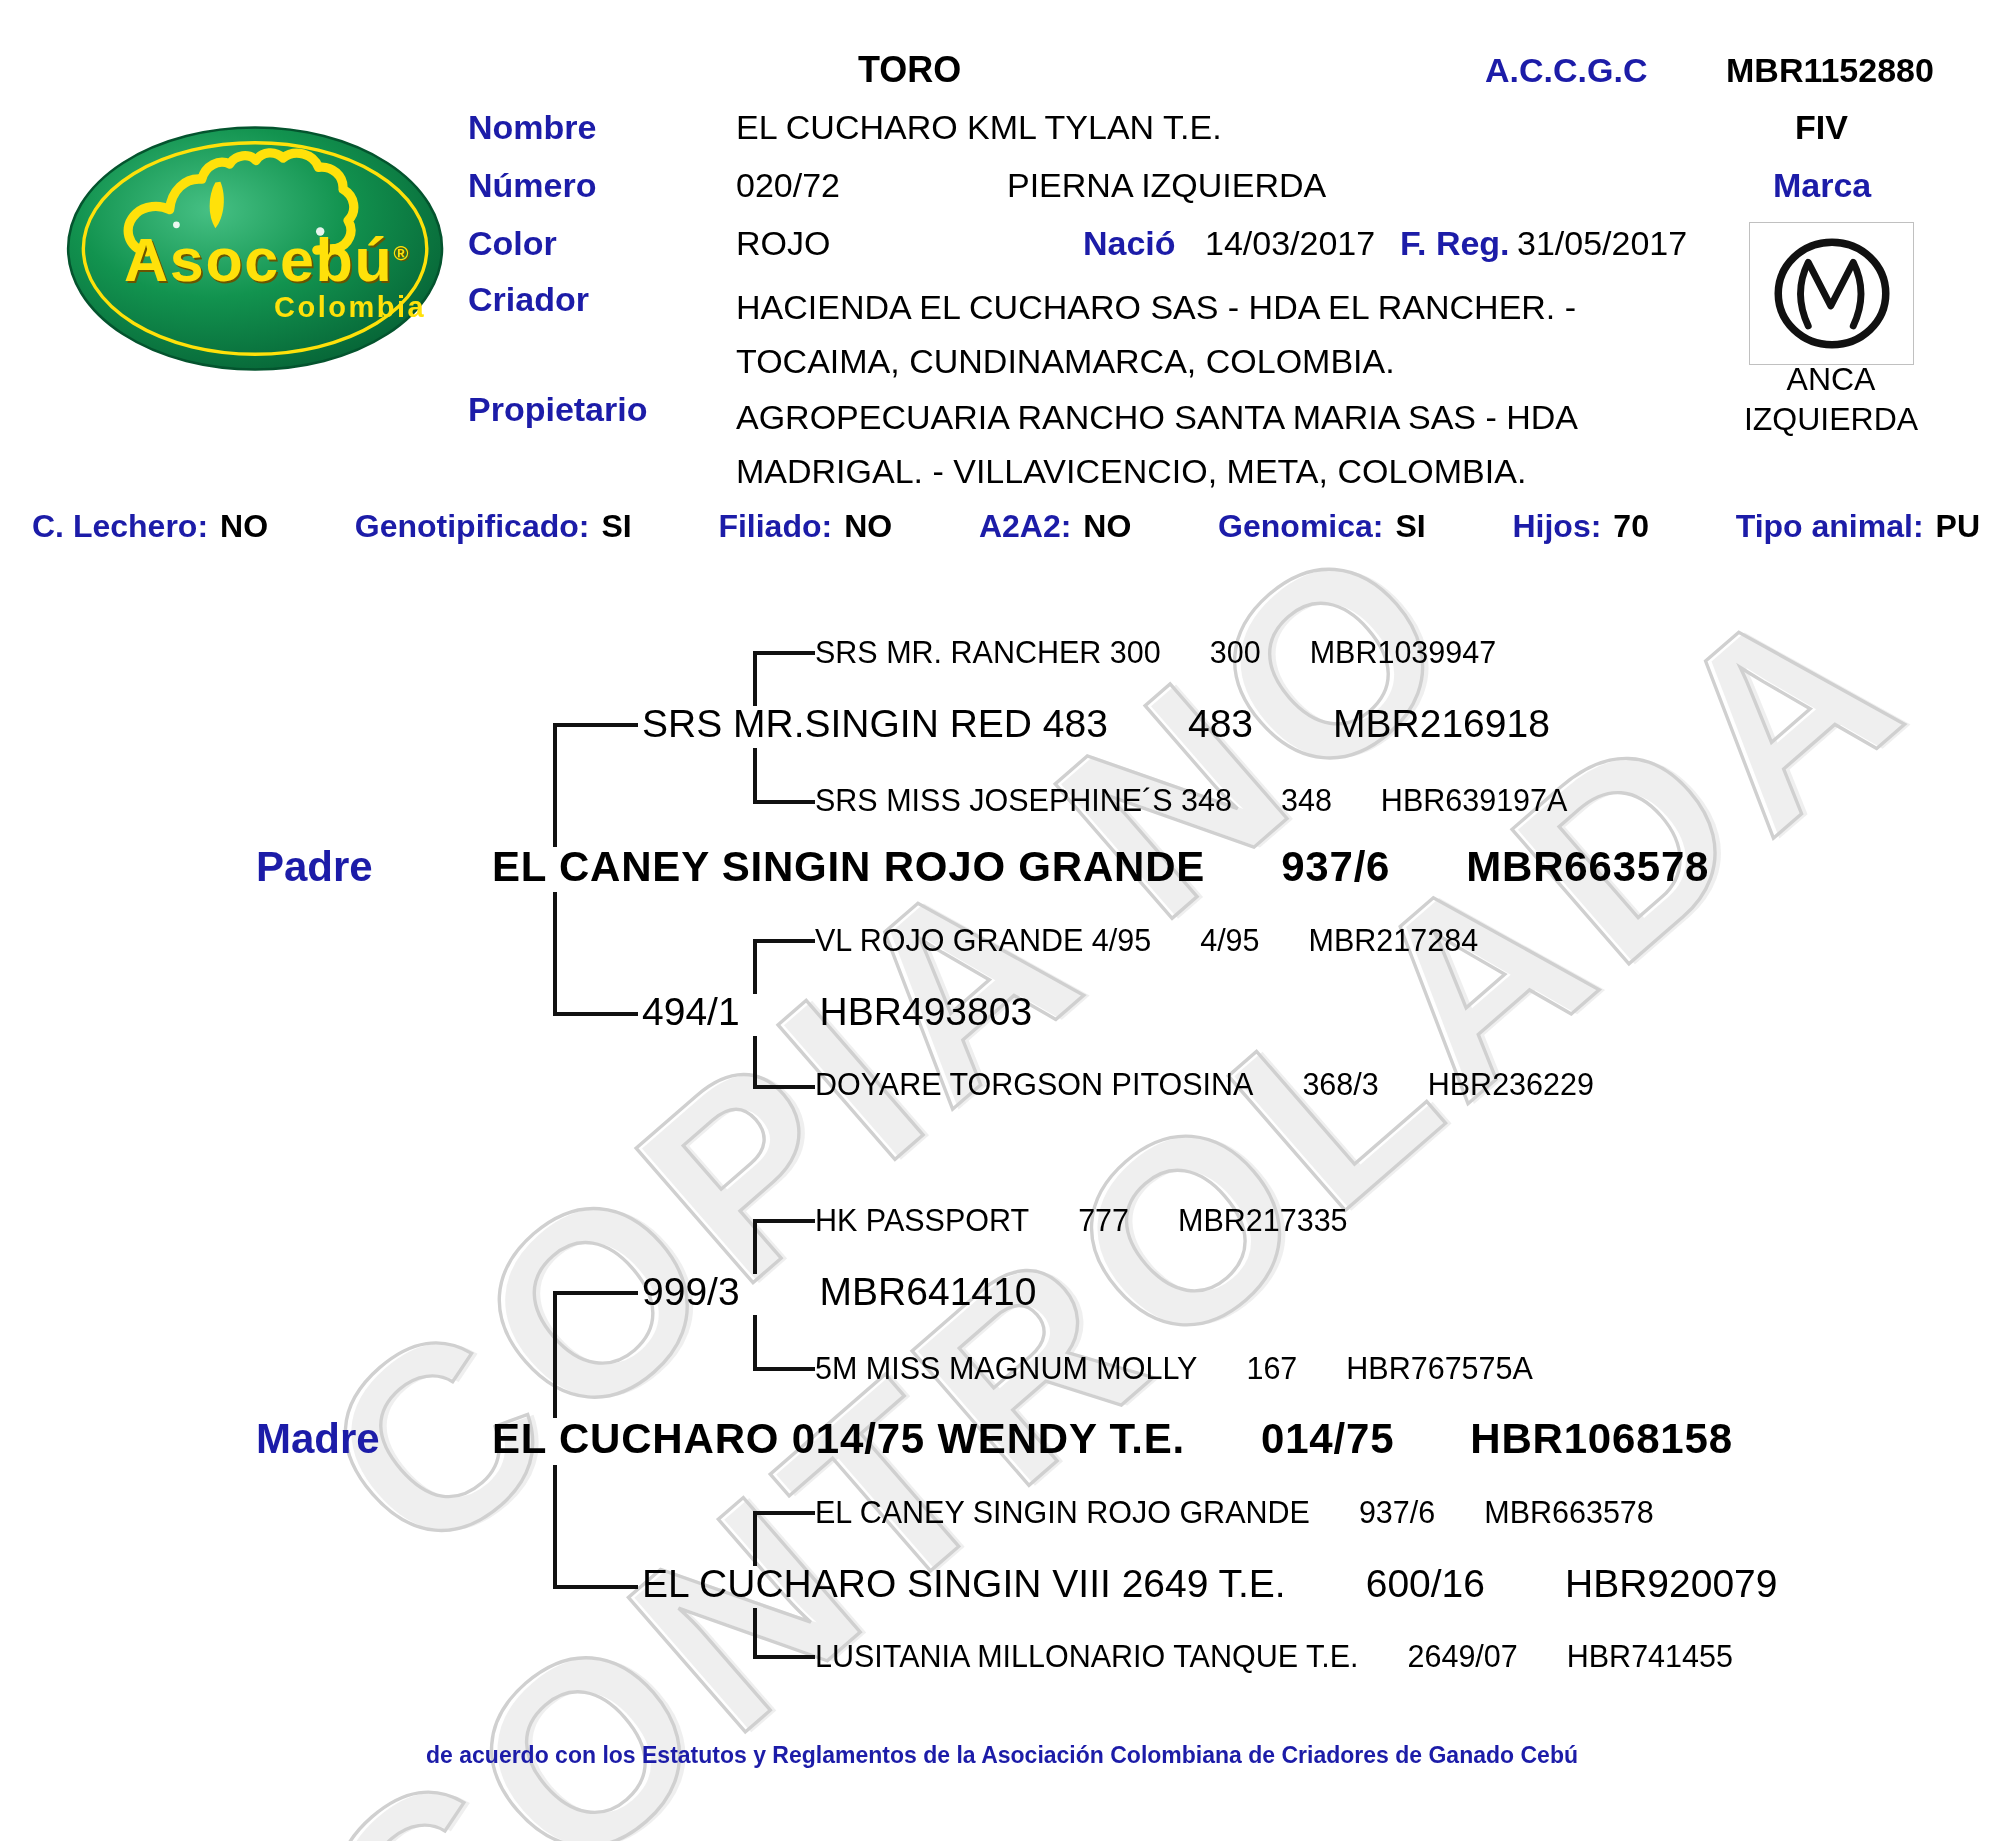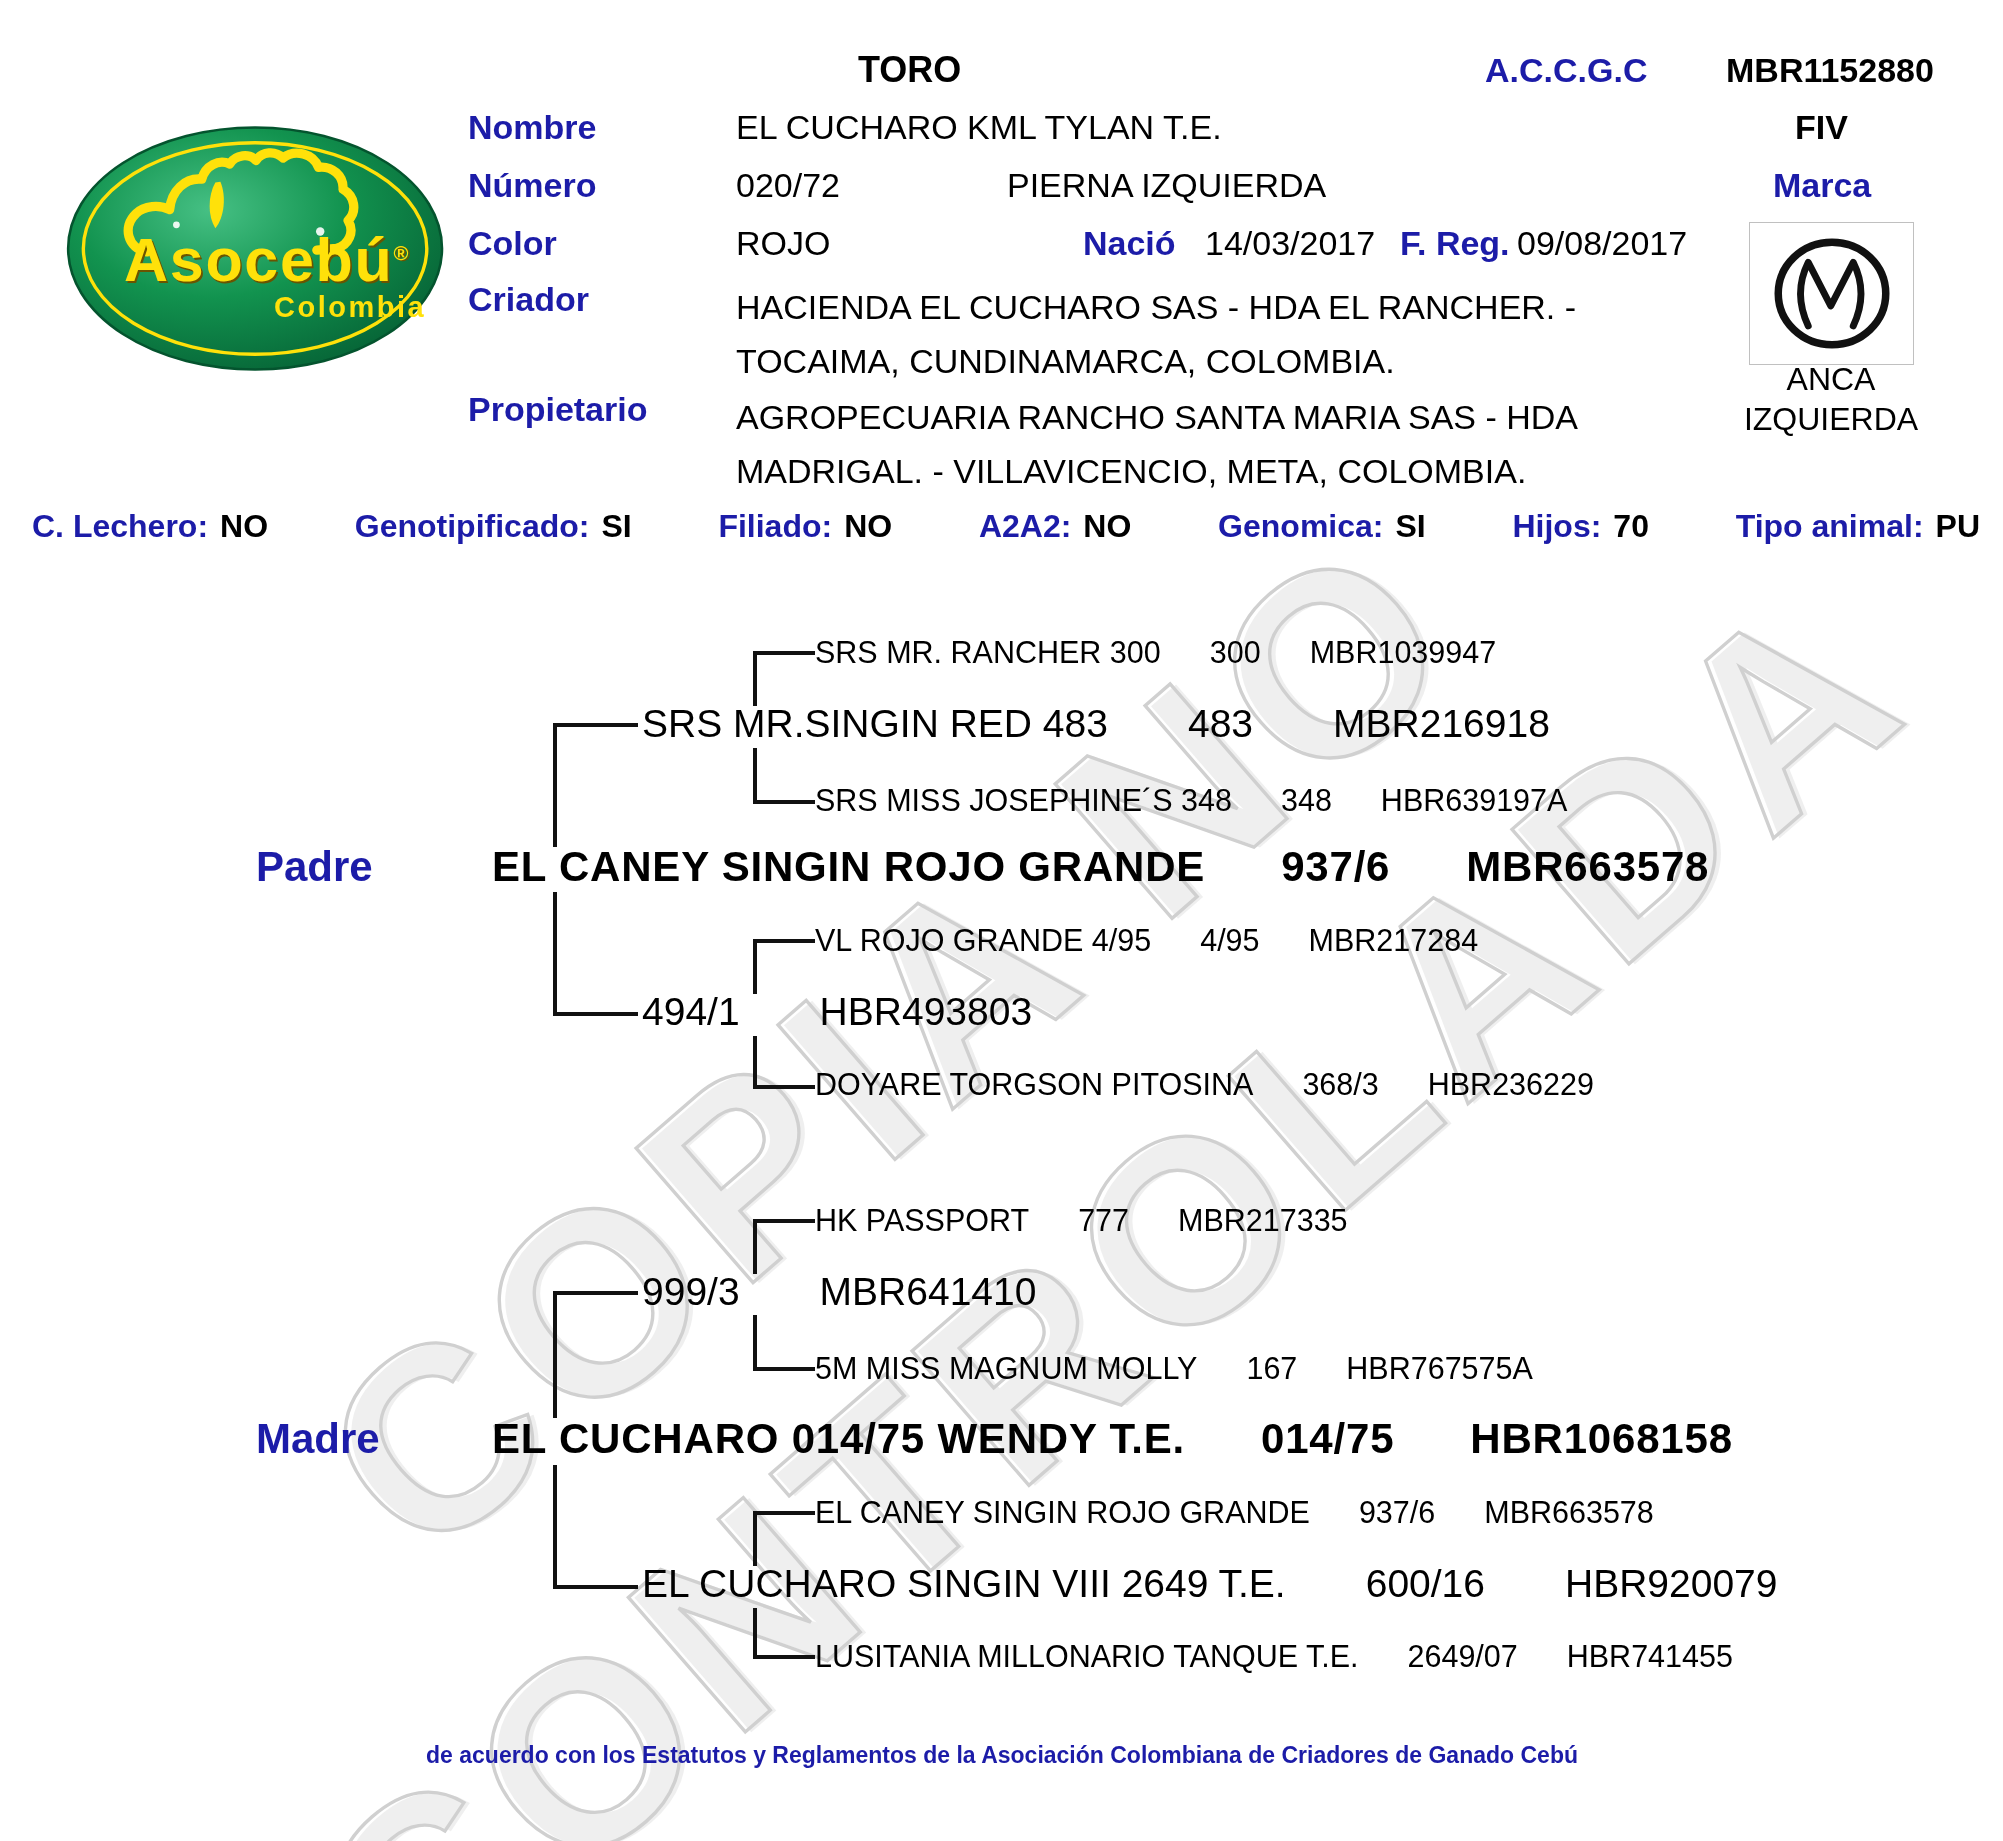--- a/index.html
+++ b/index.html
@@ -116,21 +116,21 @@
     <div class="abs ilabel" style="top:166px">Número</div>
     <div class="abs ival" style="top:166px">020/72</div>
     <div class="abs ival" style="left:1007px;top:166px">PIERNA IZQUIERDA</div>
     <div class="abs bold blue" style="left:1773px;top:166px;font-size:34px">Marca</div>
 
     <div class="abs ilabel" style="top:224px">Color</div>
     <div class="abs ival" style="top:224px">ROJO</div>
     <div class="abs bold blue" style="left:1083px;top:224px;font-size:34px">Nació</div>
     <div class="abs ival" style="left:1205px;top:224px">14/03/2017</div>
     <div class="abs bold blue" style="left:1400px;top:224px;font-size:34px">F. Reg.</div>
-    <div class="abs ival" style="left:1517px;top:224px">09/08/2017</div>
+    <div class="abs ival" style="left:1517px;top:224px">31/05/2017</div>
 
     <div class="abs ilabel" style="top:280px">Criador</div>
     <div class="abs ival2" style="top:280px">
       <div>HACIENDA EL CUCHARO SAS - HDA EL RANCHER. -</div>
       <div>TOCAIMA, CUNDINAMARCA, COLOMBIA.</div>
     </div>
 
     <div class="abs ilabel" style="top:390px">Propietario</div>
     <div class="abs ival2" style="top:390px">
       <div>AGROPECUARIA RANCHO SANTA MARIA SAS - HDA</div>

